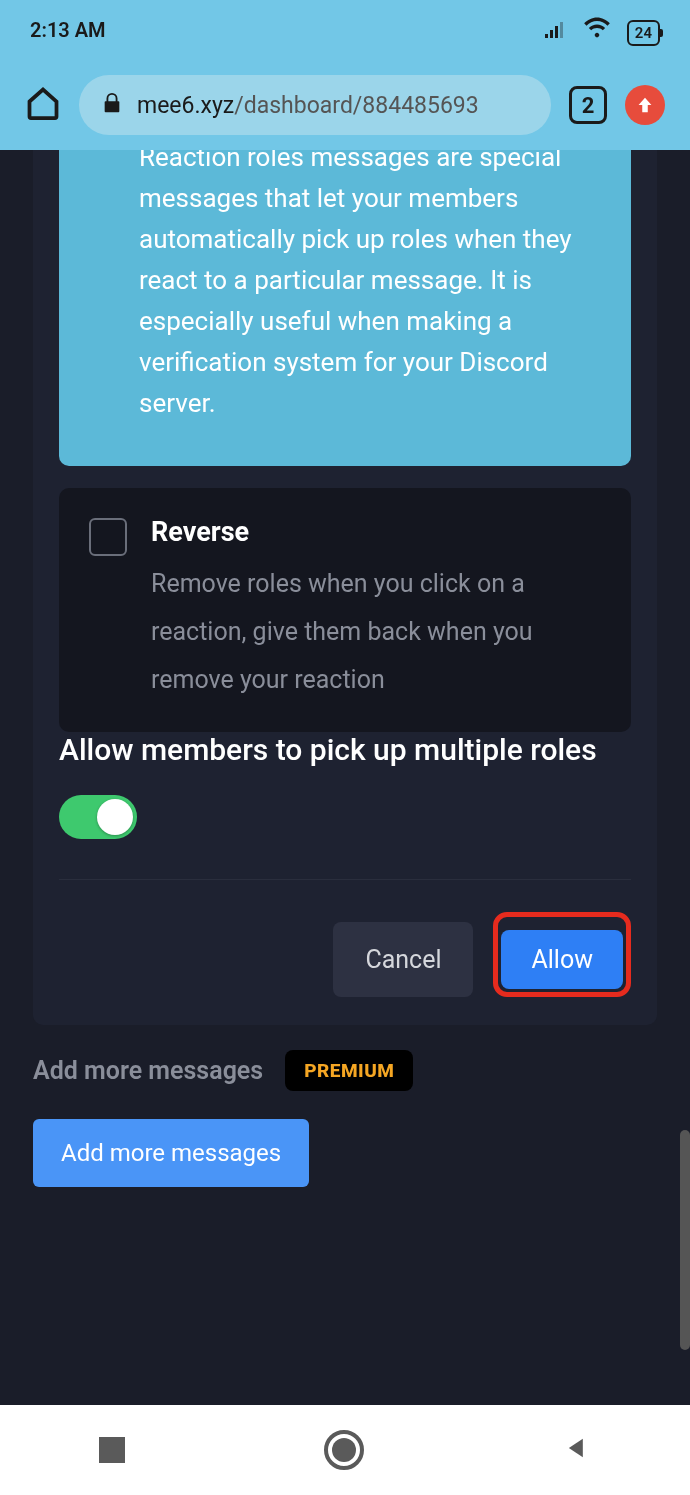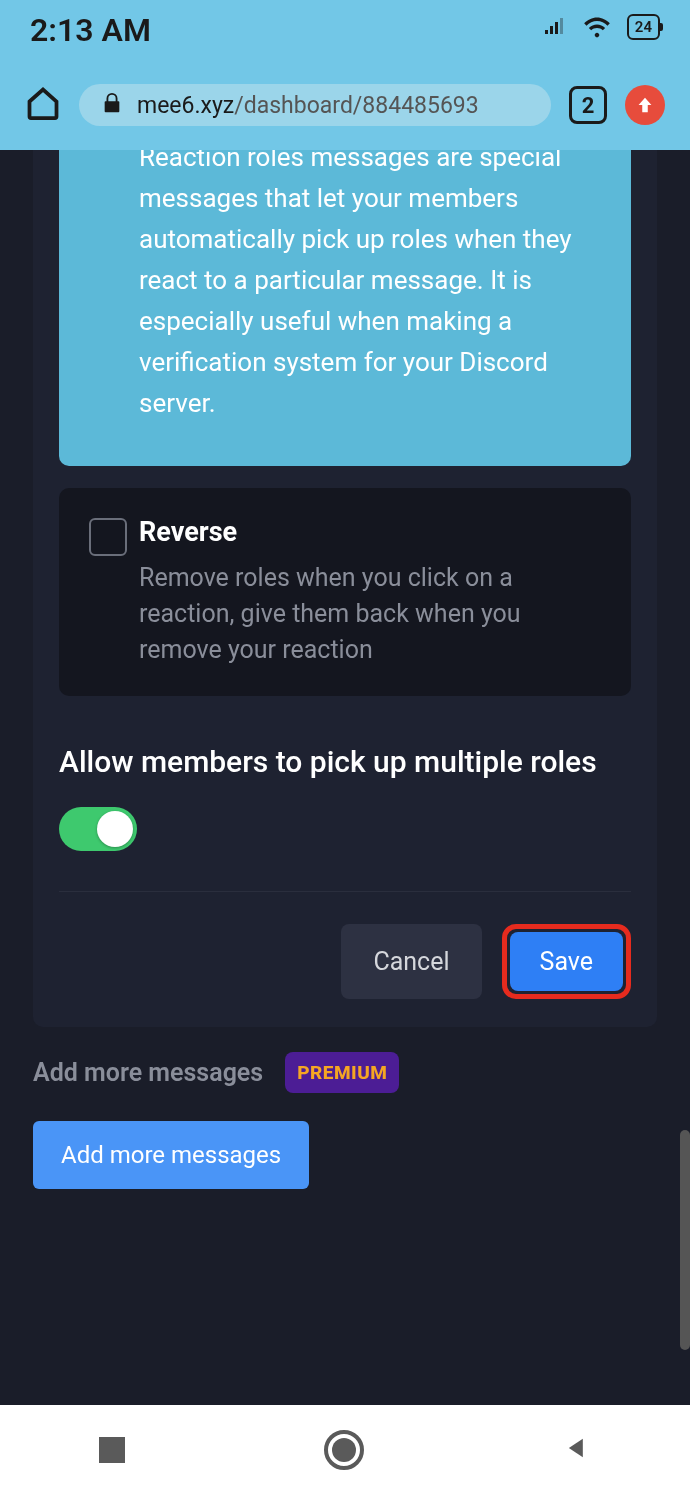--- a/index.html
+++ b/index.html
@@ -17,27 +17,27 @@
     }
     .status-bar {
       height: 60px;
       background: #72c7e7;
       display: flex;
       justify-content: space-between;
       align-items: center;
       padding: 0 30px;
     }
     .status-time {
-      font-size: 32px;
+      font-size: 20px;
       font-weight: 600;
       color: #1a1a1a;
     }
     .status-icons {
       display: flex;
-      align-items: flex-start;
+      align-items: flex-end;
       gap: 16px;
     }
     .signal-icon svg { width: 24px; height: 24px; }
     .wifi-icon svg { width: 28px; height: 28px; }
     .battery-box {
       border: 2.5px solid #1a1a1a;
       border-radius: 6px;
       padding: 2px 6px;
       font-size: 15px;
       font-weight: 600;
@@ -61,21 +61,21 @@
       display: flex;
       align-items: center;
       padding: 0 25px;
       gap: 18px;
     }
     .home-icon svg { width: 36px; height: 36px; }
     .url-bar {
       flex: 1;
       background: #9bd5ea;
       border-radius: 30px;
-      height: 42px;
+      height: 60px;
       display: flex;
       align-items: center;
       padding: 0 22px;
       gap: 14px;
       overflow: hidden;
     }
     .lock-icon svg { width: 22px; height: 22px; }
     .url-text {
       font-size: 23px;
       color: #1a1a1a;
@@ -126,22 +126,21 @@
       color: #fff;
       font-size: 26px;
       line-height: 41px;
       margin-top: -13px;
     }
     .reverse-box {
       background: #14161f;
       border-radius: 10px;
       padding: 28px 30px;
       display: flex;
-      gap: 12px;
-      margin-bottom: 48px;
+      gap: 24px;
     }
     .checkbox {
       width: 38px;
       height: 38px;
       border: 2px solid #6a6e7a;
       border-radius: 6px;
       flex-shrink: 0;
       margin-top: 2px;
     }
     .reverse-content {
@@ -149,21 +148,21 @@
     }
     .reverse-title {
       color: #fff;
       font-size: 27px;
       font-weight: 700;
       margin-bottom: 12px;
     }
     .reverse-desc {
       color: #8a8e9a;
       font-size: 25px;
-      line-height: 36px;
+      line-height: 48px;
     }
     .allow-label {
       color: #fff;
       font-size: 30px;
       font-weight: 500;
       margin-bottom: 28px;
     }
     .toggle {
       width: 78px;
       height: 44px;
@@ -191,20 +190,21 @@
       display: flex;
       justify-content: flex-end;
       gap: 20px;
     }
     .btn {
       padding: 18px 32px;
       border-radius: 8px;
       font-size: 25px;
       border: none;
       cursor: pointer;
+      margin-top: 10px;
     }
     .btn-cancel {
       background: #2d3142;
       color: #d5d7dc;
     }
     .btn-save-wrap {
       border: 5px solid #e62b1e;
       border-radius: 14px;
       padding: 3px;
     }
@@ -218,25 +218,25 @@
       align-items: center;
       gap: 22px;
       margin-bottom: 28px;
     }
     .premium-title {
       color: #8a8e9a;
       font-size: 25px;
       font-weight: 600;
     }
     .premium-badge {
-      background: #4c1d95;
+      background: #000000;
       color: #f5a623;
       font-size: 19px;
       font-weight: 800;
-      padding: 9px 12px;
+      padding: 9px 19px;
       border-radius: 8px;
       letter-spacing: 0.5px;
     }
     .premium-desc {
       color: #8a8e9a;
       font-size: 24px;
       line-height: 40px;
       margin-bottom: 36px;
     }
     .btn-add {
@@ -350,21 +350,21 @@
     <div class="allow-label">Allow members to pick up multiple roles</div>
     <div class="toggle">
       <div class="toggle-knob"></div>
     </div>
 
     <div class="divider"></div>
 
     <div class="button-row">
       <button class="btn btn-cancel">Cancel</button>
       <div class="btn-save-wrap">
-        <button class="btn btn-save">Save</button>
+        <button class="btn btn-save">Allow</button>
       </div>
     </div>
   </div>
 
   <div class="premium-header">
     <div class="premium-title">Add more messages</div>
     <div class="premium-badge">PREMIUM</div>
   </div>
 
 

